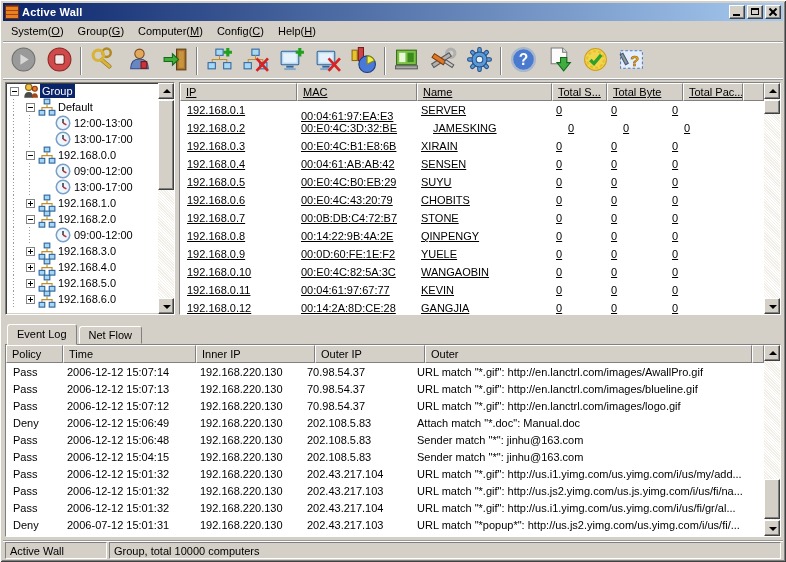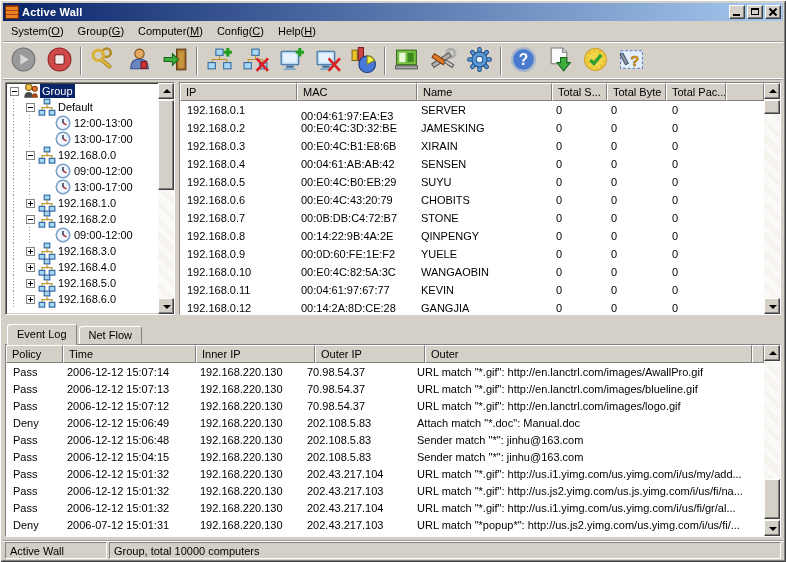--- a/index.html
+++ b/index.html
@@ -40,21 +40,21 @@
     background:transparent; border:1px solid transparent; }
   .tb-btn svg { width:27px; height:27px; }
   .tb-sep { width:2px; height:28px; margin:0 3px; border-left:1px solid #808080; border-right:1px solid #fff; }
   
   .main-row { height:235px; display:flex; padding:2px 2px 0 2px; gap:0; }
   .sunken { background:#fff; border:1px solid; border-color:#808080 #fff #fff #808080;
     box-shadow:inset 1px 1px 0 #404040, inset -1px -1px 0 #d4d0c8; }
   .tree-panel { width:170px; display:flex; overflow:hidden; }
   .tree-content { flex:1; overflow:hidden; padding-top:0; }
   .vsplitter { width:4px; }
-  .table-panel { flex:1; display:flex; overflow:hidden; }
+  .table-panel { flex:1; display:flex; overflow:hidden;text-decoration:underline; }
   .lv-wrap { flex:1; display:flex; flex-direction:column; overflow:hidden; }
   
   .lv-header { display:flex; height:18px; flex:0 0 18px; background:#d4d0c8; }
   .hcell { height:18px; padding:2px 4px 0 5px; background:#d4d0c8; border:1px solid;
     border-color:#fff #808080 #808080 #fff; box-shadow:inset -1px -1px 0 #d4d0c8;
     overflow:hidden; white-space:nowrap; flex-shrink:0; }
   .lv-body { flex:1; overflow:hidden; background:#fff; }
   .lv-row { display:flex; align-items:center; }
   .cell { padding:0 4px; overflow:hidden; white-space:nowrap; flex-shrink:0; display:flex; align-items:center; gap:3px; }
   .cell svg { flex:0 0 auto; }
@@ -506,21 +506,21 @@
       </div>
     </div>
     <div class="vsplitter"></div>
     <div class="table-panel sunken">
       <div class="lv-wrap">
         <div class="lv-header" id="main-header">
             <div class="hcell" style="width: 117px;">IP</div>
             <div class="hcell" style="width: 120px;">MAC</div>
             <div class="hcell" style="width: 135px;">Name</div>
             <div class="hcell" style="width: 55px;">Total S...</div>
-            <div class="hcell" style="width: 59px;">Total Byte</div>
+            <div class="hcell" style="width: 76px;">Total Byte</div>
             <div class="hcell" style="width: 60px;">Total Pac...</div>
             <div class="hcell" style="flex: 1 1 0%;"></div>
           </div>
         <div class="lv-body" id="main-body">
             <div class="lv-row" style="height: 18px;">
               <div class="cell" style="width: 117px;">
                 <div><svg viewBox="0 0 14 14" xmlns="http://www.w3.org/2000/svg">
                     <rect x="1" y="1.5" width="11" height="8" fill="#dce8f4" stroke="#303030"></rect>
                     <rect x="2.5" y="3" width="8" height="5" fill="#90a8c8"></rect>
                     <rect x="5" y="9.5" width="3.5" height="1.6" fill="#303030"></rect>
@@ -550,21 +550,21 @@
                     <rect x="1" y="1.5" width="11" height="8" fill="#dce8f4" stroke="#303030"></rect>
                     <rect x="2.5" y="3" width="8" height="5" fill="#90a8c8"></rect>
                     <rect x="5" y="9.5" width="3.5" height="1.6" fill="#303030"></rect>
                     <rect x="2" y="11.4" width="10" height="1.8" fill="#b0b0b0" stroke="#505050" stroke-width=".5"></rect>
                   </svg></div>
                 <span>192.168.0.2</span>
               </div>
               <div class="cell" style="width: 120px;">
                 <span>00:E0:4C:3D:32:BE</span>
               </div>
-              <div class="cell" style="width: 135px;">
+              <div class="cell" style="width: 135px; margin-left: 12px;">
                 <span>JAMESKING</span>
               </div>
               <div class="cell" style="width: 55px;">
                 <span>0</span>
               </div>
               <div class="cell" style="width: 61px;">
                 <span>0</span>
               </div>
               <div class="cell" style="width: 60px;">
                 <span>0</span>

